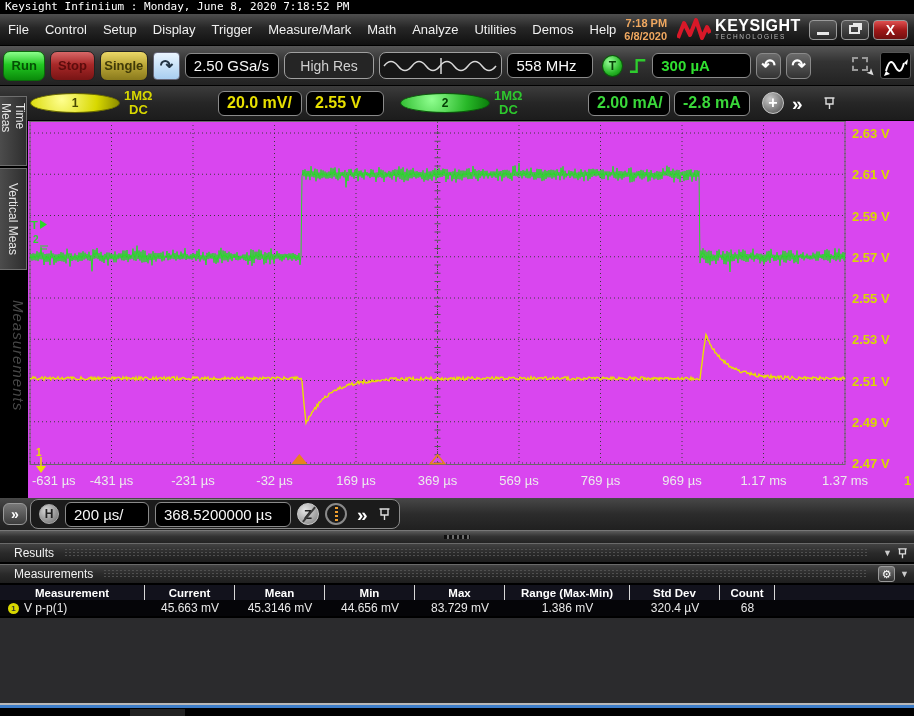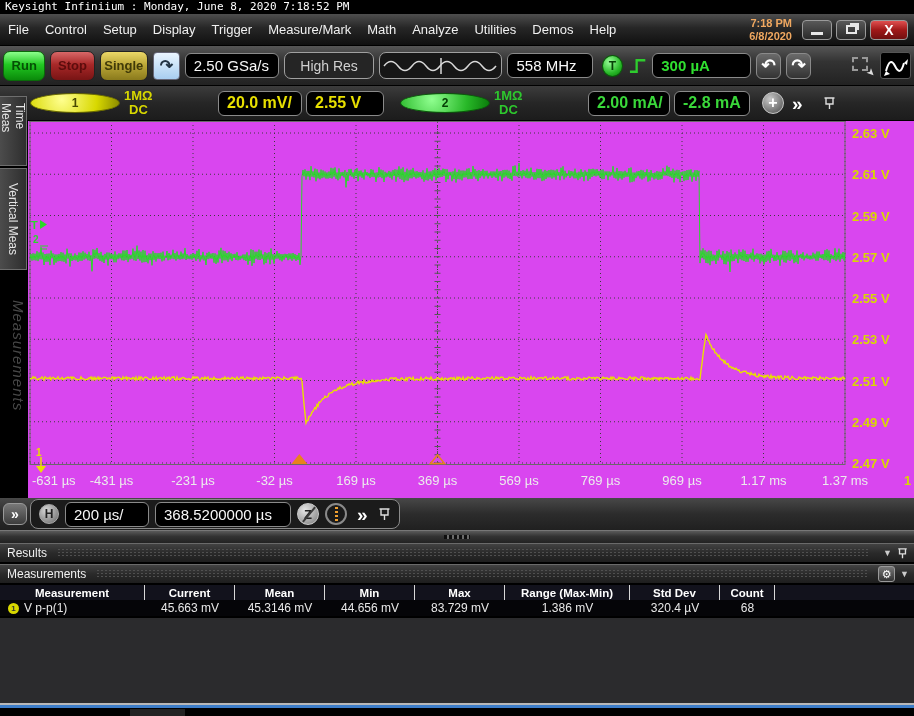--- a/index.html
+++ b/index.html
@@ -114,21 +114,21 @@
     background:linear-gradient(#5a5a5a,#333 45%,#222); border-top:1px solid #777;
     display:flex; align-items:center; justify-content:center; }
   .splitdots { width:26px; height:4px;
     background:repeating-linear-gradient(90deg,#0e0e0e 0 3px, #6a6a6a 3px 5px); }
 
   
   .panelbar { left:0; width:914px; height:20px; display:flex; align-items:center;
     background:linear-gradient(#424242,#2a2a2a 50%,#1e1e1e);
     border-top:1px solid #6a6a6a; border-bottom:1px solid #000;
     color:#f0f0f0; font-size:12px; }
-  .panelbar .label { padding-left:7px; white-space:nowrap; }
+  .panelbar .label { padding-left:14px; white-space:nowrap; }
   .dotfill { flex:1; height:10px; margin:0 10px;
     background-image:radial-gradient(#505050 0.9px, transparent 1px); background-size:4px 3px; }
   .caret { color:#ccc; font-size:9px; padding:0 5px; }
   .gearbtn { width:17px; height:16px; border:1px solid #9a9a9a; border-radius:3px;
     background:linear-gradient(#777,#333); color:#fff; font-size:11px; line-height:1;
     display:flex; align-items:center; justify-content:center; }
 
   
   .mtable { left:0; top:585px; width:914px; }
   .thead { display:flex; background:#12121c; height:15px; }
@@ -163,20 +163,29 @@
   <div class="menu-item">Trigger</div>
   <div class="menu-item">Measure/Mark</div>
   <div class="menu-item">Math</div>
   <div class="menu-item">Analyze</div>
   <div class="menu-item">Utilities</div>
   <div class="menu-item">Demos</div>
   <div class="menu-item">Help</div>
   <div class="clock">
     <div>7:18 PM</div>
     <div>6/8/2020</div>
+  </div>
+  <div class="brand">
+    <svg width="34" height="24" viewBox="0 0 34 24">
+      <polyline points="1,20 7,5 13,17 19,2 25,20 30,9 33,15" fill="none" stroke="#d81828" stroke-width="4" stroke-linejoin="round"></polyline>
+    </svg>
+    <div>
+      <div class="brand-name">KEYSIGHT</div>
+      <div class="brand-sub">TECHNOLOGIES</div>
+    </div>
   </div>
   <div class="winbtn min">
       <span class="min-glyph"></span>
     </div>
   <div class="winbtn max">
       <span class="max-glyph"></span>
     </div>
   <div class="winbtn close">X</div>
 </div>
 

